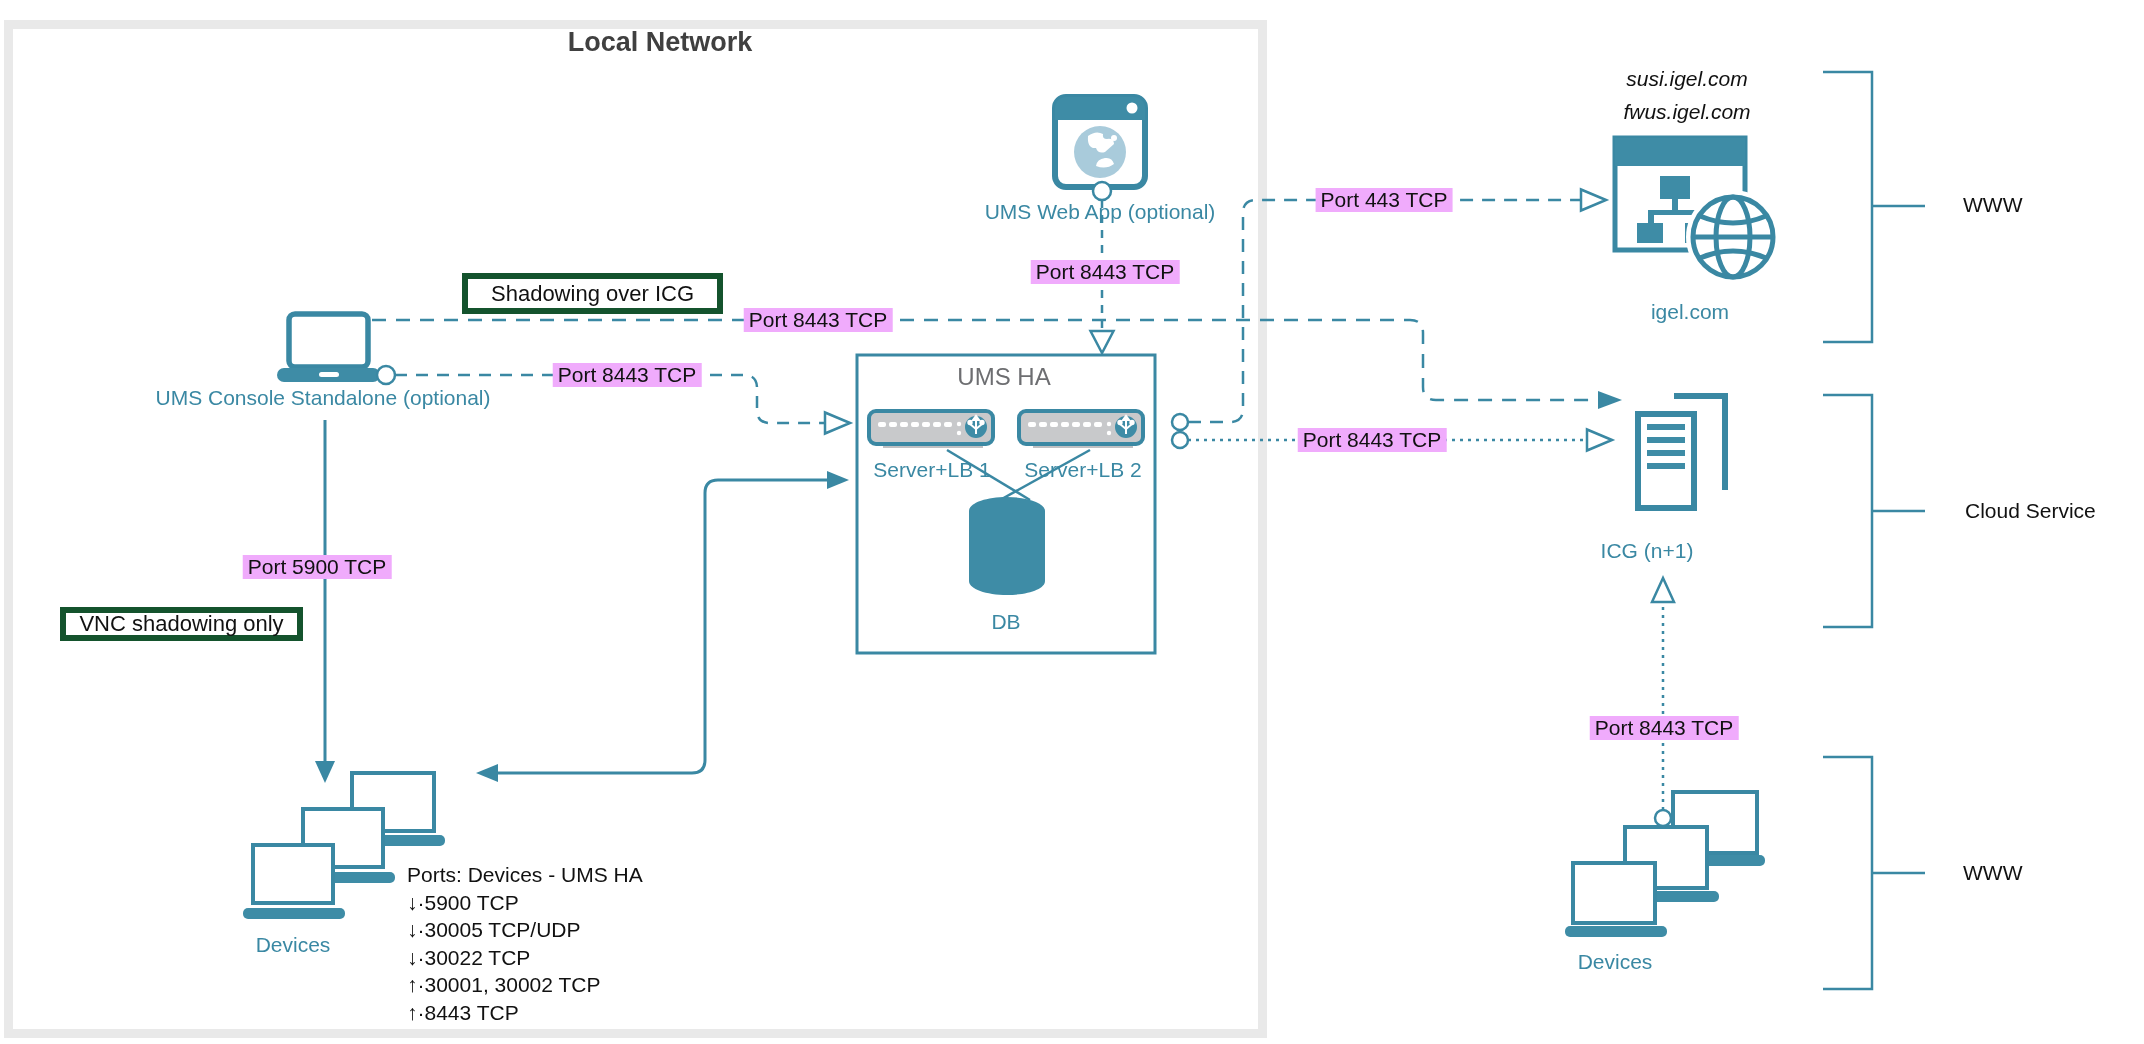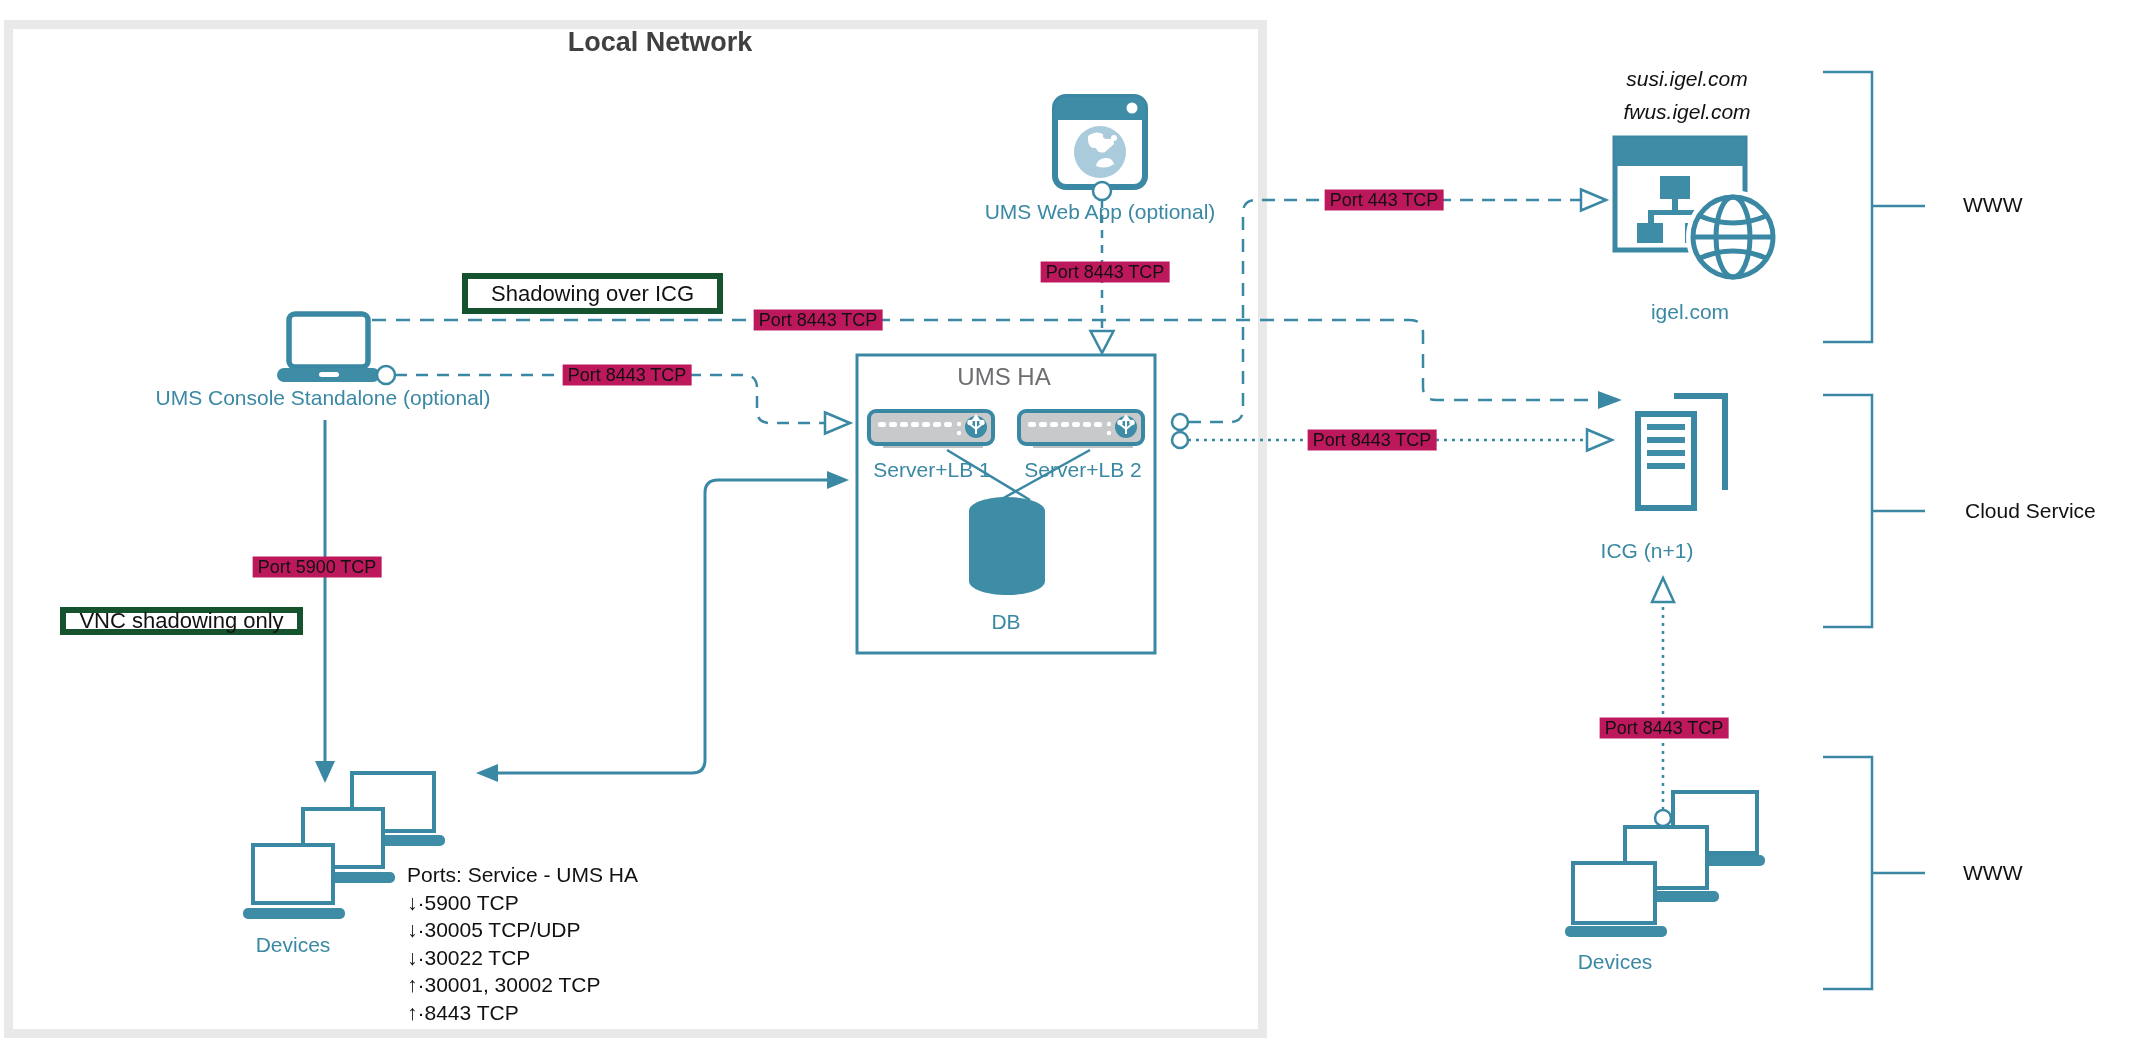--- a/index.html
+++ b/index.html
@@ -10,21 +10,21 @@
   .ln-box {
     position:absolute; left:4px; top:20px; width:1263px; height:1018px;
     border:9px solid #e9e9e9; box-sizing:border-box; background:#ffffff; z-index:0;
   }
   .layer { position:absolute; left:0; top:0; width:2144px; height:1044px; pointer-events:none; }
   .lines   { z-index:1; }
   .icon    { position:absolute; z-index:2; }
   .lbl     { position:absolute; transform:translate(-50%,-50%); white-space:nowrap; z-index:3; }
   .markers { z-index:5; }
   .teal    { color:#3a88a3; font-size:21px; }
-  .port    { color:#111111; font-size:18px; background:#be185d; padding:0 5px; z-index:3; }
+  .port    { color:#111111; font-size:21px; background:#f0abfc; padding:0 5px; z-index:3; }
   .zone-lbl{ position:absolute; transform:translateY(-50%); color:#111111; font-size:21px; white-space:nowrap; z-index:3; }
   .callout {
     position:absolute; border:6px solid #14532d; background:#ffffff; color:#111111;
     font-size:22px; display:flex; align-items:center; justify-content:center;
     box-sizing:border-box; z-index:3; white-space:nowrap;
   }
   .ln-title { font-weight:bold; font-size:27px; color:#404040; }
   .ums-ha-title { font-size:24px; color:#6d6e71; }
   .domains { text-align:center; color:#111111; font-size:21px; line-height:33px;font-style:italic; }
   .ports-list {
@@ -225,32 +225,32 @@
     <div>susi.igel.com</div>
     <div>fwus.igel.com</div>
   </div>
   <div class="lbl teal" style="left:1690px; top:312px;">igel.com</div>
 
   <div class="lbl teal" style="left:1647px; top:551px;">ICG (n+1)</div>
 
   <div class="lbl teal" style="left:1615px; top:962px;">Devices</div>
 
   <div class="callout" style="left:462px; top:273px; width:261px; height:41px;">Shadowing over ICG</div>
-  <div class="callout" style="left:60px; top:607px; width:243px; height:28px;">VNC shadowing only</div>
+  <div class="callout" style="left:60px; top:607px; width:243px; height:34px;">VNC shadowing only</div>
 
   <div class="lbl port" style="left:818px; top:320px;">Port 8443 TCP</div>
   <div class="lbl port" style="left:627px; top:375px;">Port 8443 TCP</div>
   <div class="lbl port" style="left:1105px; top:272px;">Port 8443 TCP</div>
   <div class="lbl port" style="left:1384px; top:200px;">Port 443 TCP</div>
   <div class="lbl port" style="left:1372px; top:440px;">Port 8443 TCP</div>
   <div class="lbl port" style="left:317px; top:567px;">Port 5900 TCP</div>
   <div class="lbl port" style="left:1664px; top:728px;">Port 8443 TCP</div>
 
   <div class="ports-list">
-    <div>Ports: Service - UMS HA</div>
+    <div>Ports: Devices - UMS HA</div>
     <div>↓·5900 TCP</div>
     <div>↓·30005 TCP/UDP</div>
     <div>↓·30022 TCP</div>
     <div>↑·30001, 30002 TCP</div>
     <div>↑·8443 TCP</div>
   </div>
 
   <div class="zone-lbl" style="left:1963px; top:205px;">WWW</div>
   <div class="zone-lbl" style="left:1965px; top:511px;">Cloud Service</div>
   <div class="zone-lbl" style="left:1963px; top:873px;">WWW</div>

